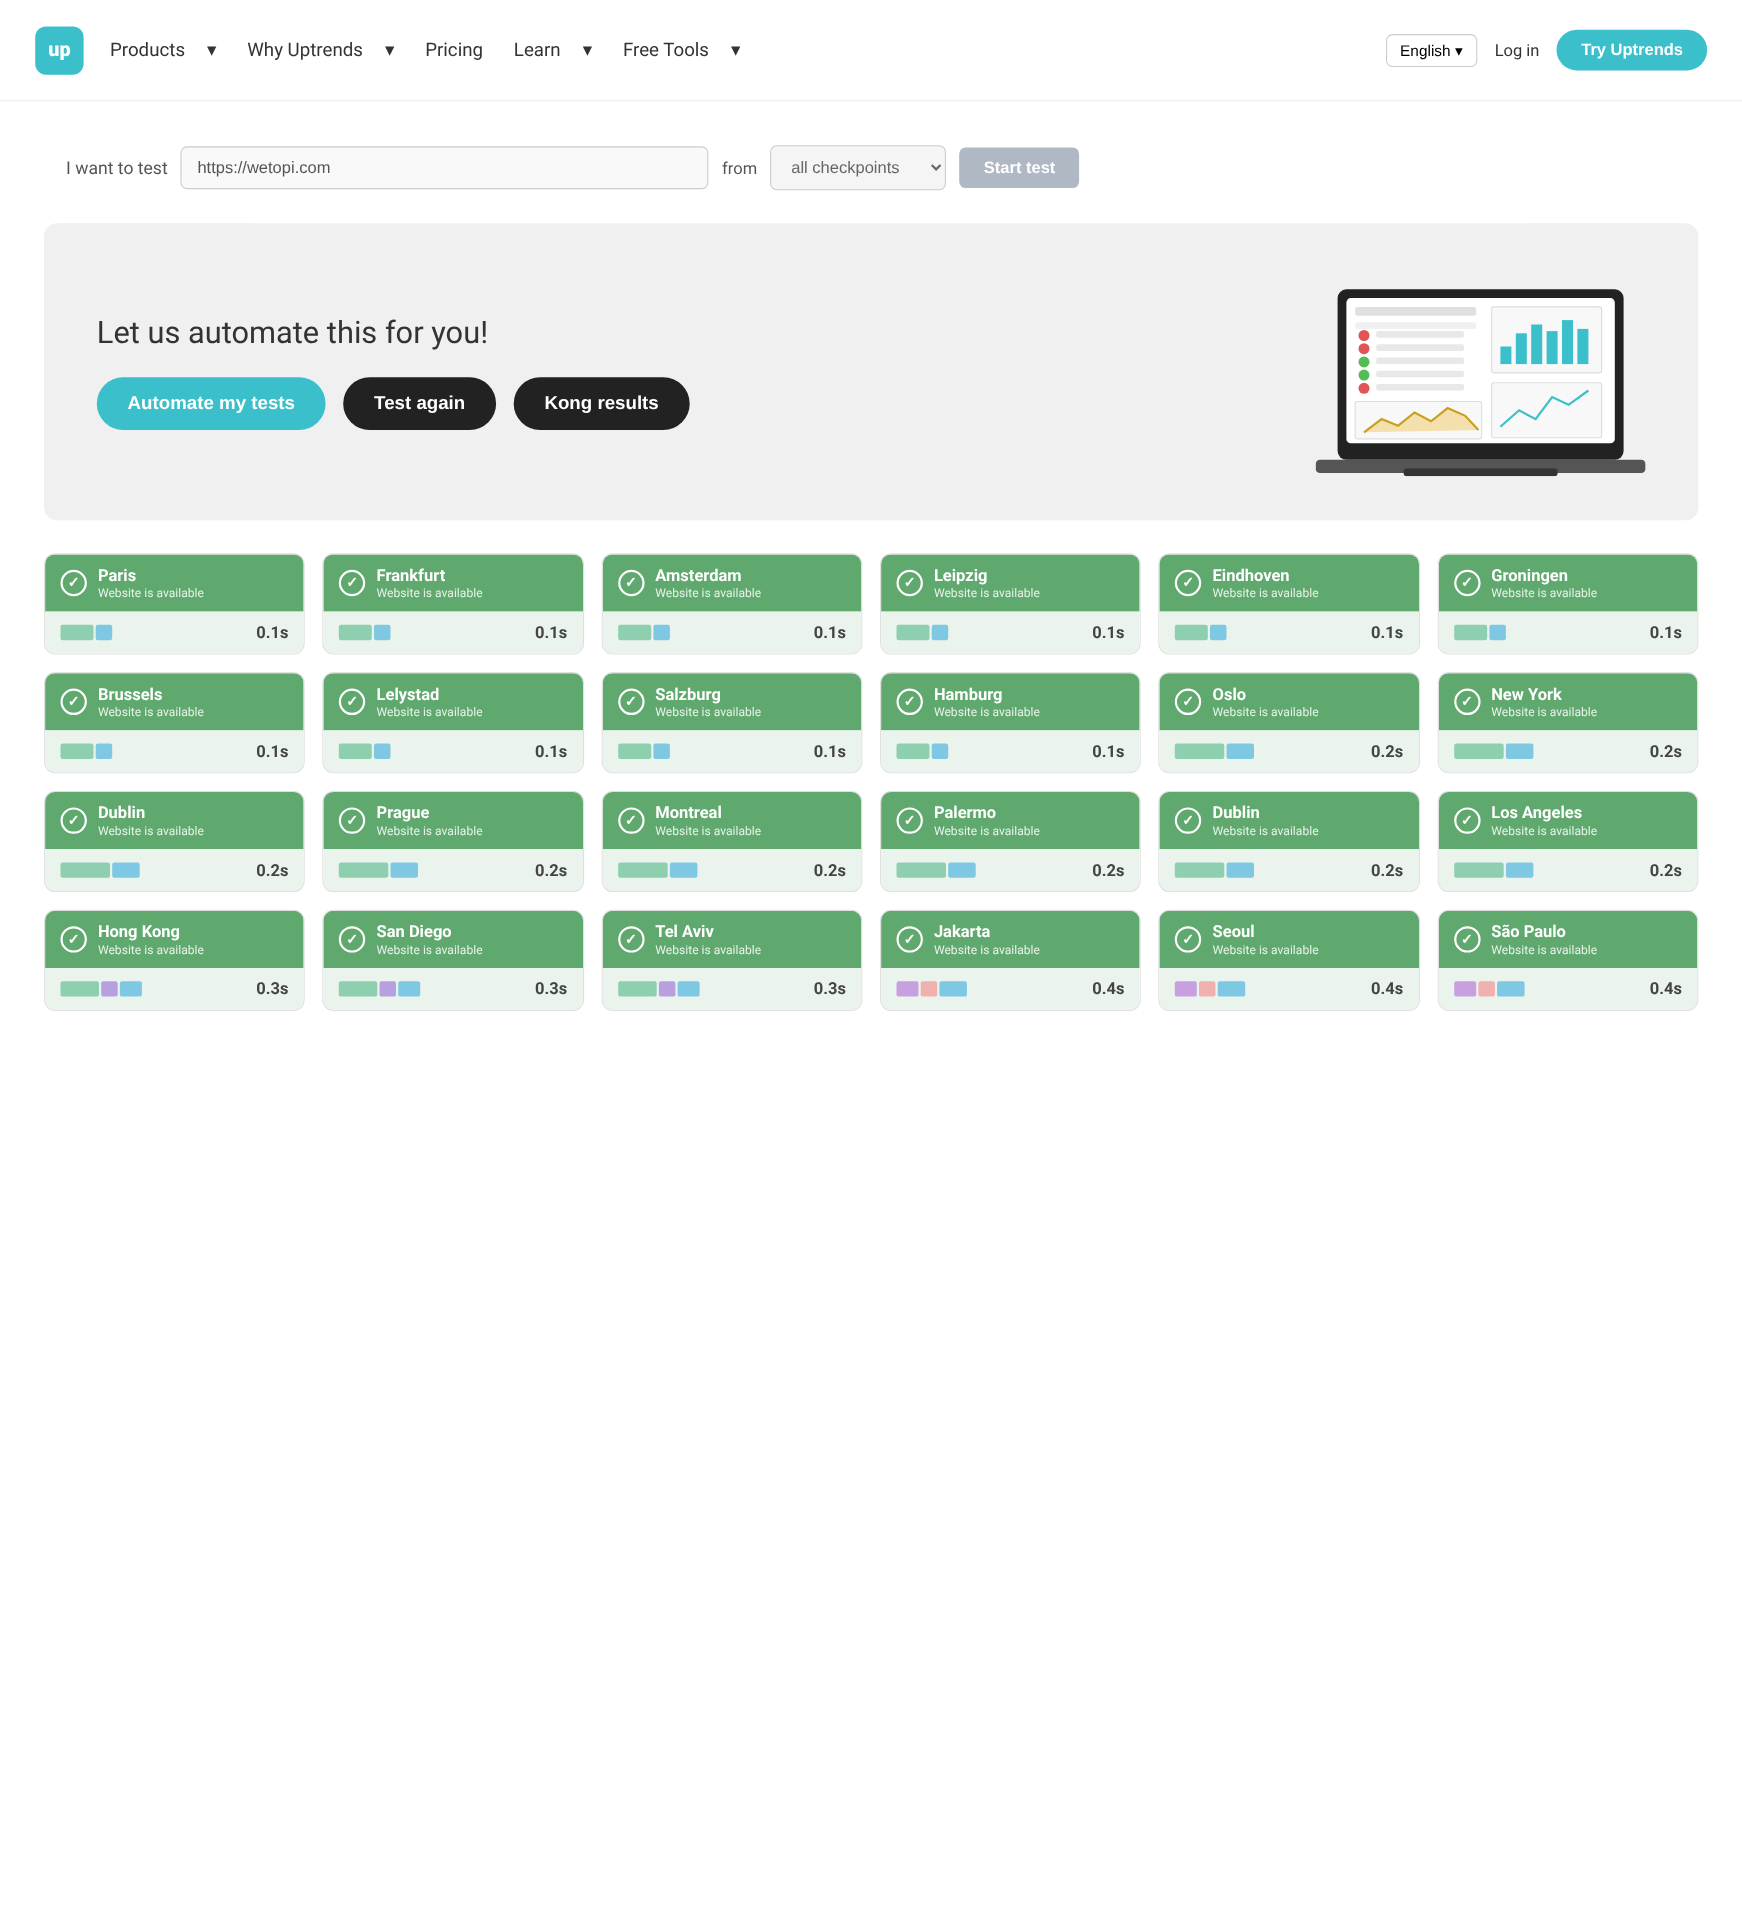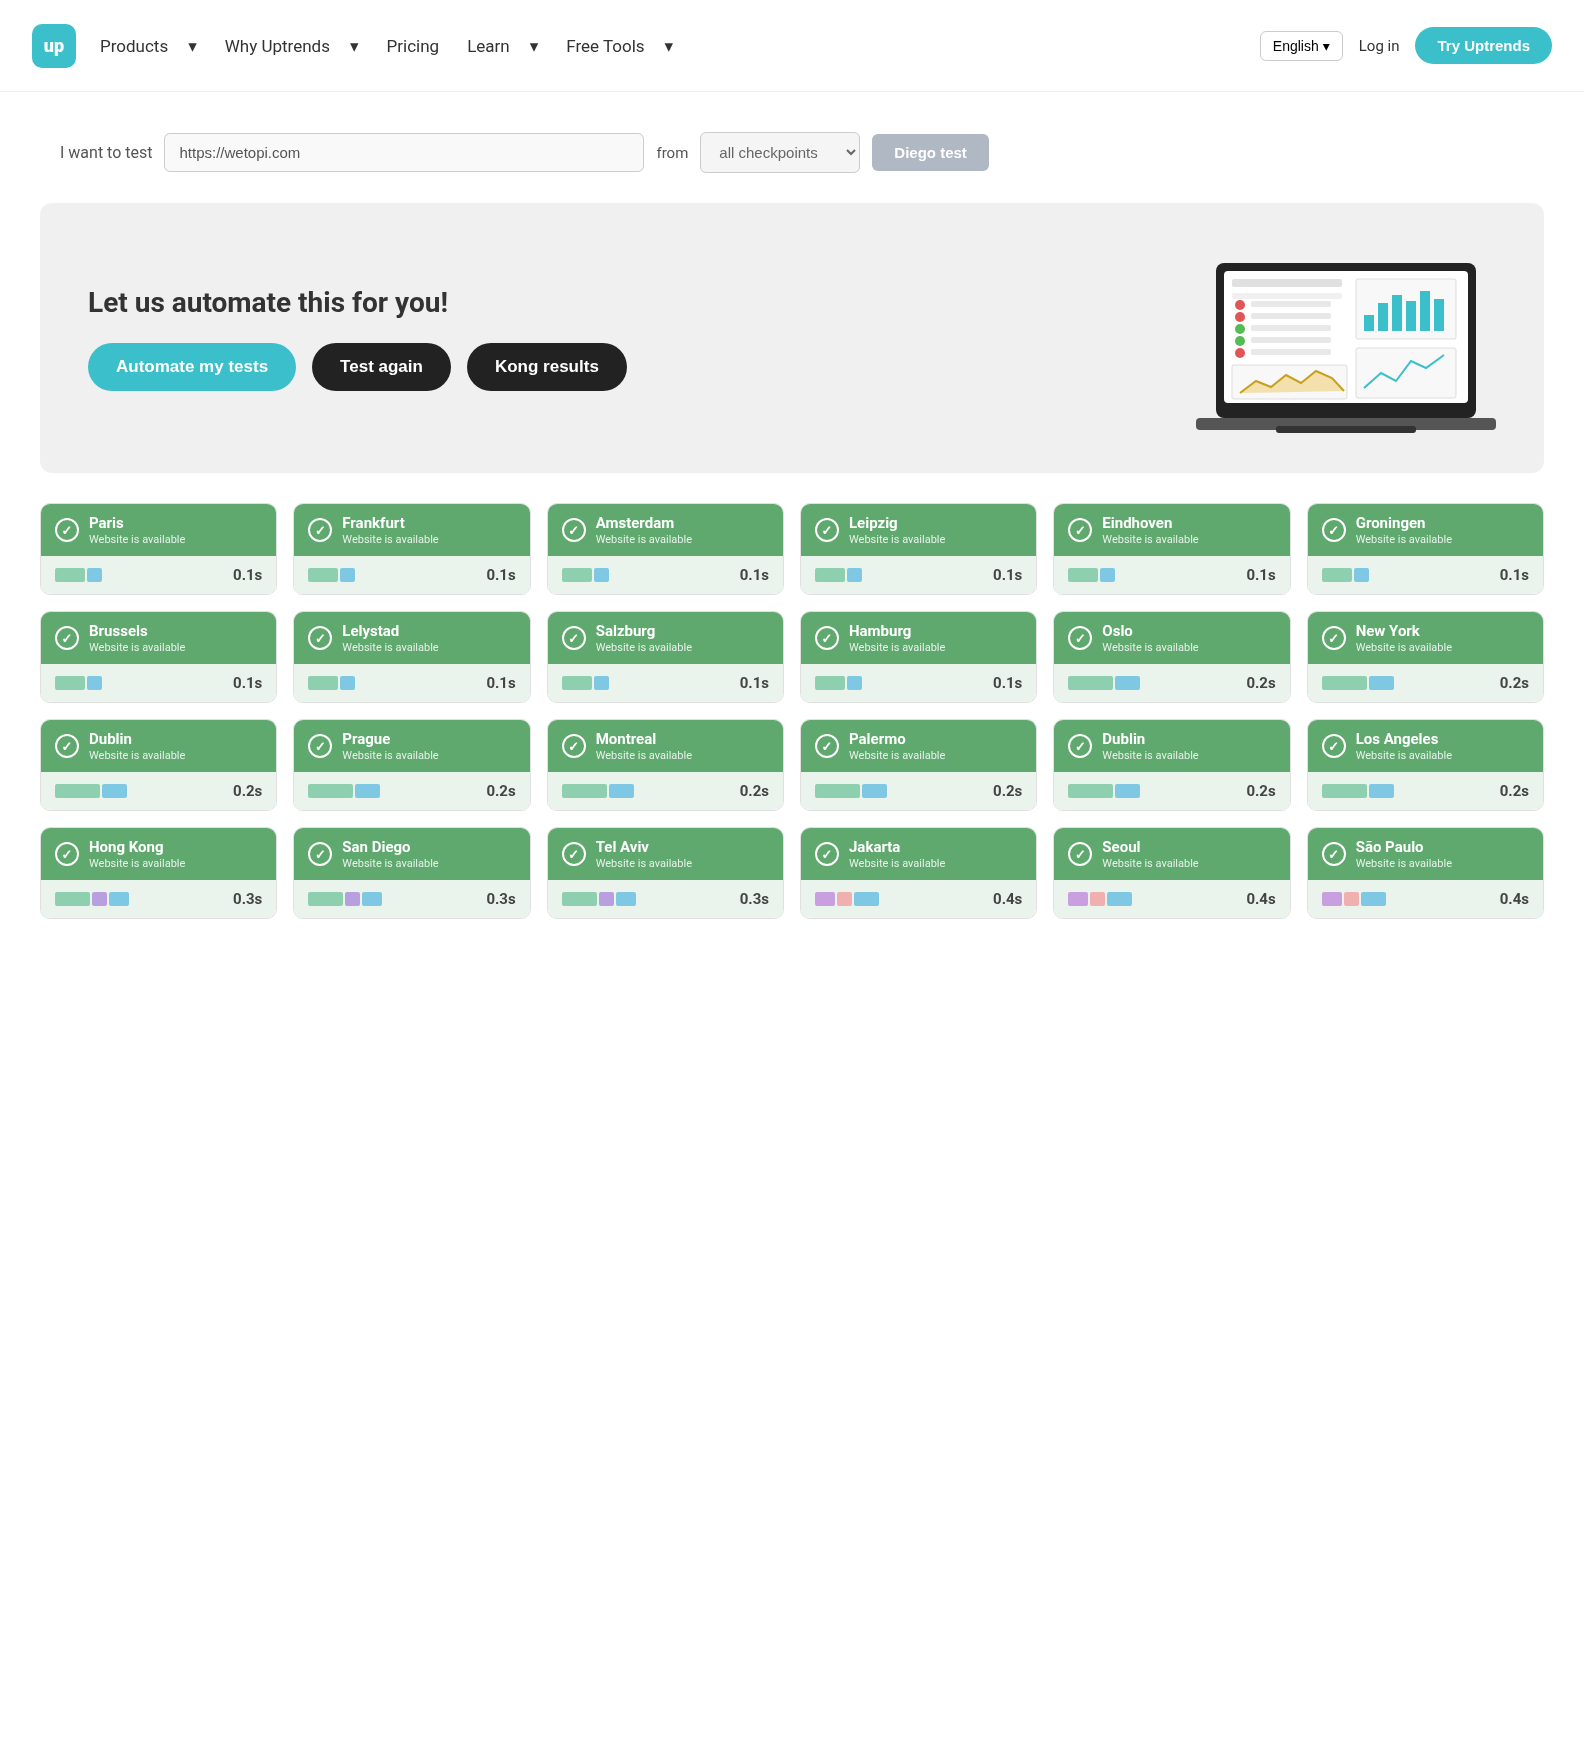--- a/index.html
+++ b/index.html
@@ -48,21 +48,21 @@
     .start-btn {
       background: #b0b8c4; color: #fff; border: none; border-radius: 6px;
       padding: 10px 22px; font-size: 15px; font-weight: 600; cursor: pointer;
     }
 
     
     .promo-banner {
       margin: 0 40px 30px; background: #f0f0f0; border-radius: 12px;
       padding: 40px 48px; display: flex; align-items: center; justify-content: space-between;
     }
-    .promo-left h2 { font-size: 28px; font-weight: 700; margin-bottom: 24px; }
+    .promo-left h2 { font-size: 28px; font-weight: 400; margin-bottom: 24px; }
     .promo-btns { display: flex; gap: 16px; flex-wrap: wrap; }
     .btn-automate {
       background: #3bbfca; color: #fff; border: none; border-radius: 30px;
       padding: 14px 28px; font-size: 17px; font-weight: 700; cursor: pointer;
     }
     .btn-dark {
       background: #222; color: #fff; border: none; border-radius: 30px;
       padding: 14px 28px; font-size: 17px; font-weight: 700; cursor: pointer;
     }
     .promo-image {
@@ -140,21 +140,21 @@
 </nav>
 
 <div class="search-section">
   <div class="search-bar">
     <span class="search-label">I want to test</span>
     <input class="search-input" value="https://wetopi.com" placeholder="https://wetopi.com" style="">
     <span class="from-label">from</span>
     <select class="checkpoint-select">
       <option>all checkpoints</option>
     </select>
-    <button class="start-btn">Diego test</button>
+    <button class="start-btn">Start test</button>
   </div>
 </div>
 
 <div class="promo-banner">
   <div class="promo-left">
     <h2>Let us automate this for you!</h2>
     <div class="promo-btns">
       <button class="btn-automate">Automate my tests</button>
       <button class="btn-dark">Test again</button>
       <button class="btn-dark">Kong results</button>

